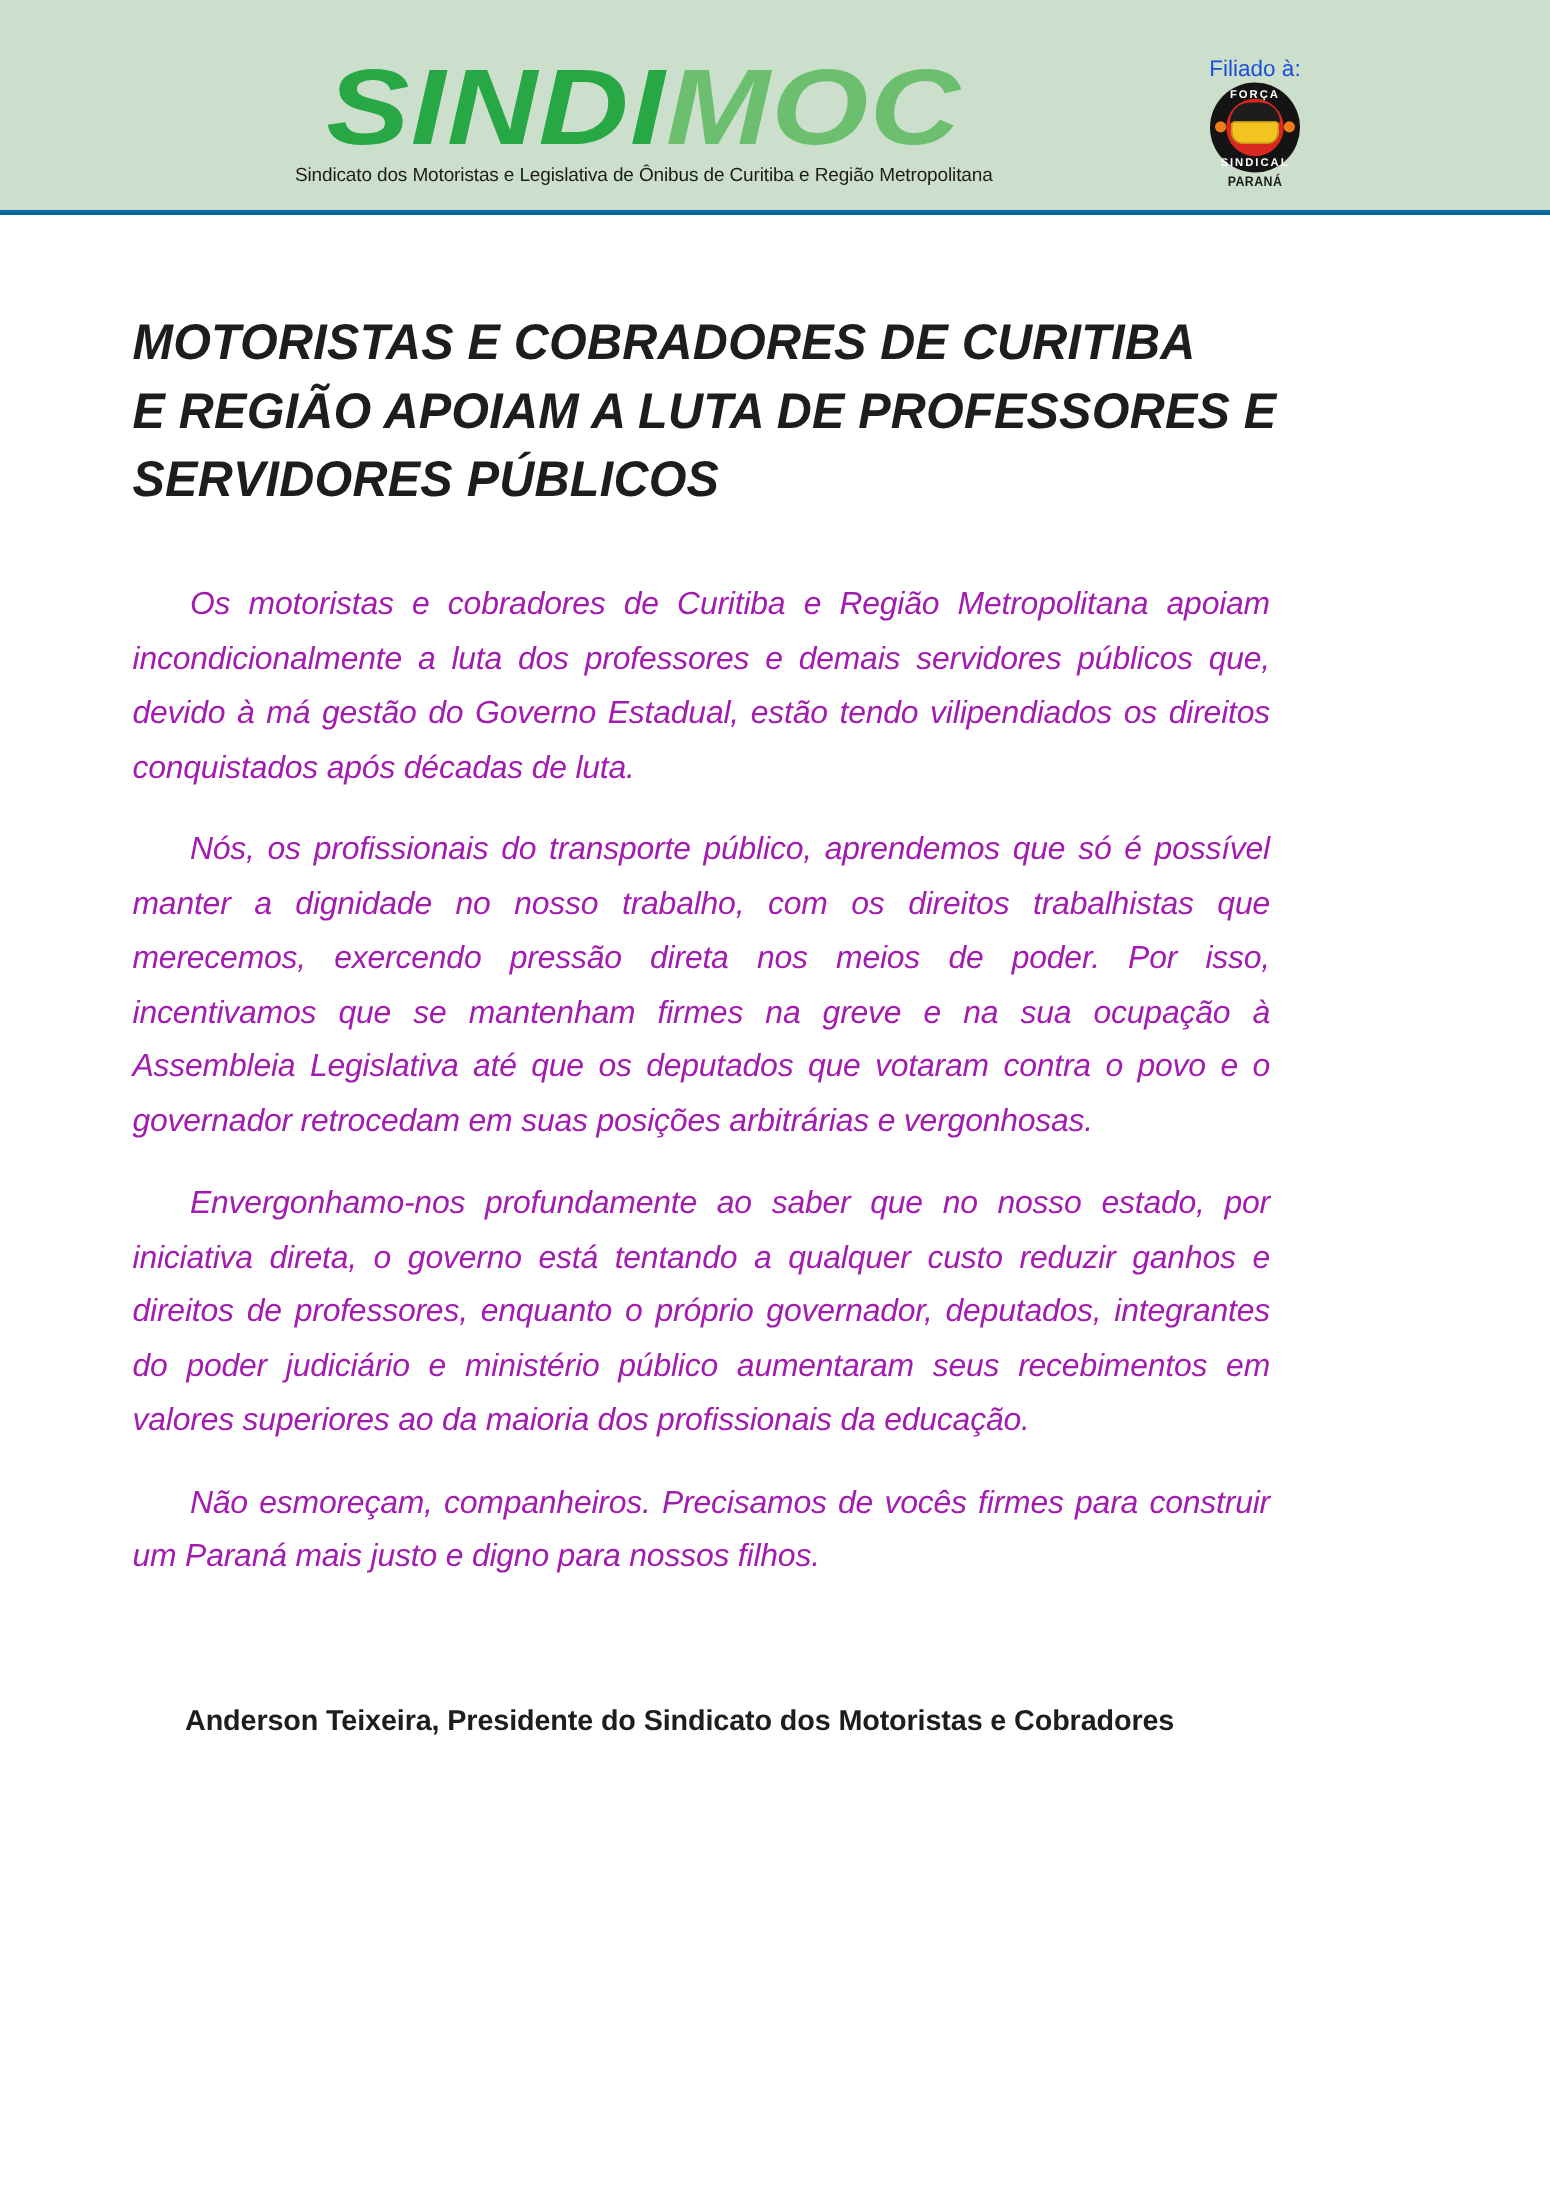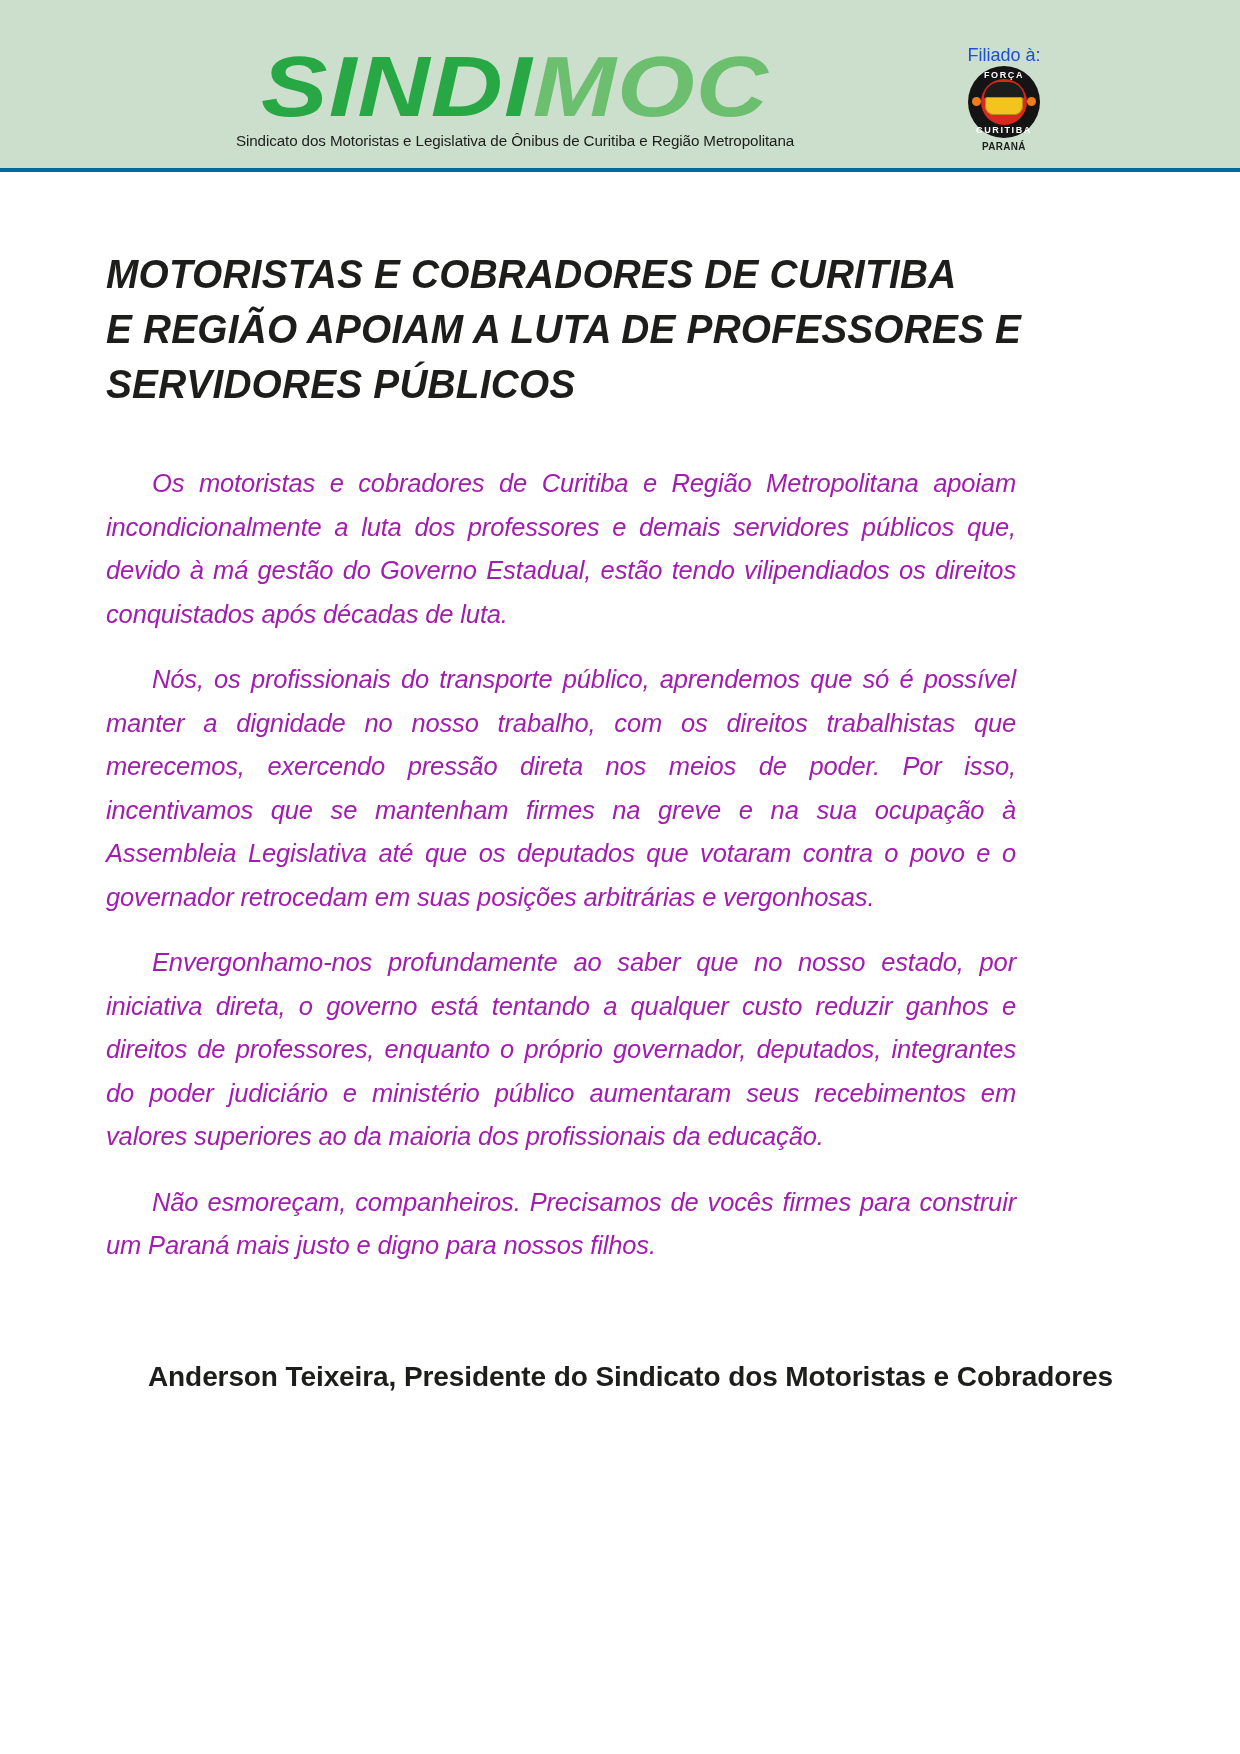--- a/index.html
+++ b/index.html
@@ -189,21 +189,21 @@
   .para.last { margin-bottom: 0; }
 
   #signature {
     position: absolute;
     left: 106px;
     top: 1182px;
     width: 910px;
   }
   .sig-line {
     font-weight: bold;
-    font-size: 28px;
+    font-size: 23px;
     line-height: 45px;
     color: #1d1d1b;
     letter-spacing: -0.1px;
     white-space: nowrap;
   }
   .sig-line.first { text-indent: 42px; }
 </style>
 </head>
 <body>
 
@@ -217,21 +217,21 @@
   <div id="affiliation-block">
     <div id="affiliation-label">Filiado à:</div>
     <div id="forca-badge">
       <div class="ring"></div>
       <div class="inner-disc"></div>
       <div class="top-arc"></div>
       <div class="hands"></div>
       <div class="dot-l"></div>
       <div class="dot-r"></div>
       <div class="badge-text-top">FORÇA</div>
-      <div class="badge-text-bottom">CURITIBA</div>
+      <div class="badge-text-bottom">SINDICAL</div>
     </div>
     <div id="forca-state">PARANÁ</div>
   </div>
 
 </div>
 
 <div id="content">
 
   <div id="headline">
     <div class="hl-line">MOTORISTAS E COBRADORES DE CURITIBA</div>

